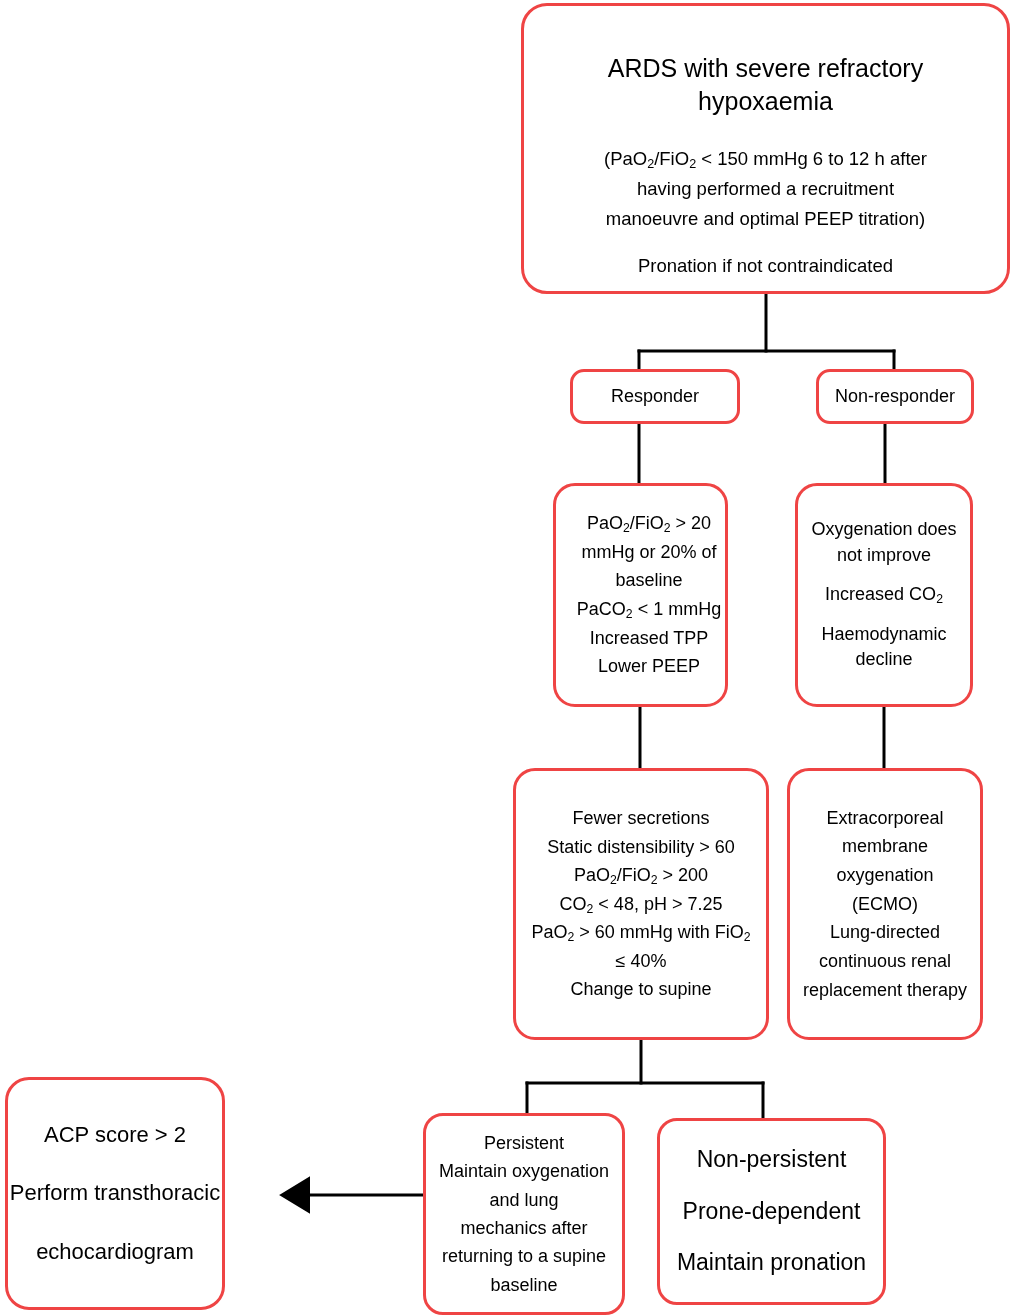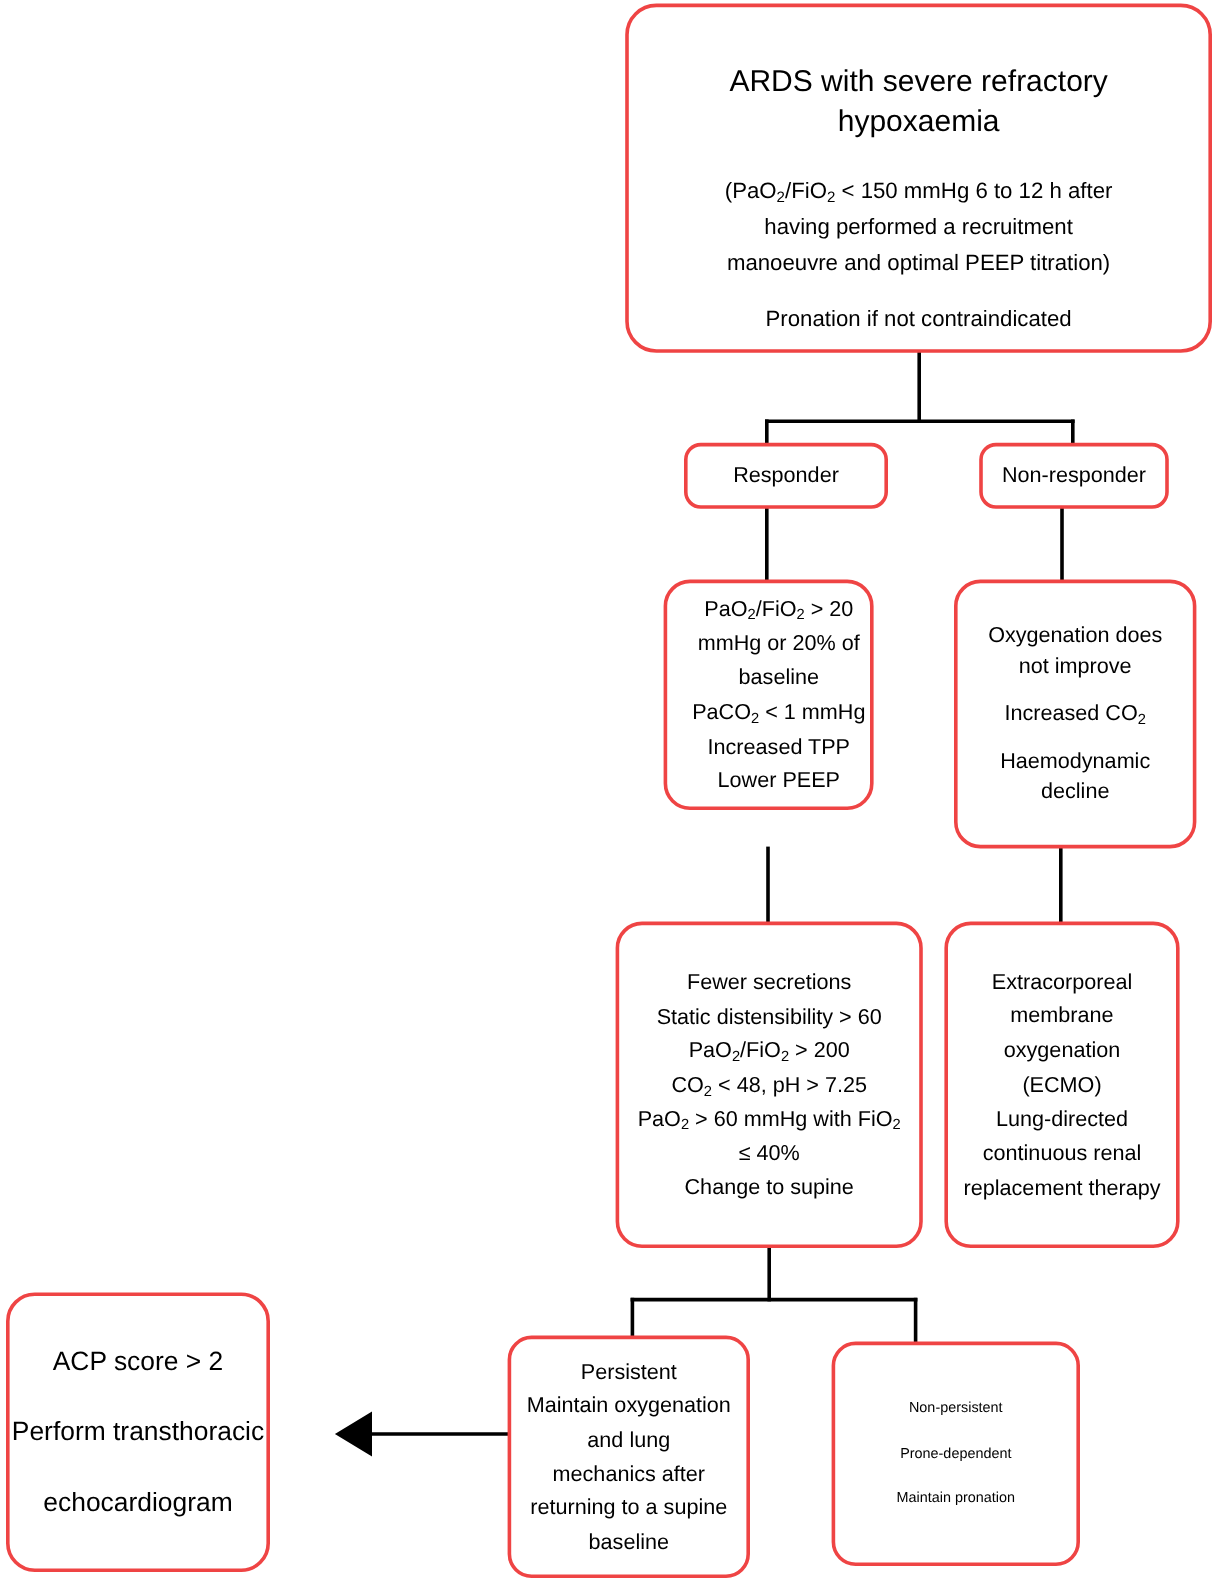--- a/index.html
+++ b/index.html
@@ -75,25 +75,25 @@
   #node-responder {
     left: 570px; top: 369px; width: 170px; height: 55px;
     border-radius: 14px; font-size: 18px;
   }
   #node-nonresponder {
     left: 816px; top: 369px; width: 158px; height: 55px;
     border-radius: 14px; font-size: 18px;
   }
 
   #node-responder-criteria {
-    left: 553px; top: 483px; width: 175px; height: 192px;
+    left: 553px; top: 483px; width: 175px; height: 224px;
     font-size: 18px; line-height: 1.59; padding-left: 17px;
   }
   #node-nonresponder-criteria {
-    left: 795px; top: 483px; width: 202px; height: 224px;
+    left: 795px; top: 483px; width: 178px; height: 224px;
     font-size: 18px;
   }
   #node-nonresponder-criteria .grp { margin-bottom: 14px; }
   #node-nonresponder-criteria .grp:last-child { margin-bottom: 0; }
   #node-nonresponder-criteria .grp .ln { line-height: 1.42; }
 
   #node-weaning {
     left: 513px; top: 768px; width: 256px; height: 272px;
     font-size: 18px; line-height: 1.585;
   }
@@ -101,24 +101,23 @@
     left: 787px; top: 768px; width: 196px; height: 272px;
     font-size: 18px; line-height: 1.59;
   }
 
   #node-persistent {
     left: 423px; top: 1113px; width: 202px; height: 202px;
     border-radius: 20px;
     font-size: 18px; line-height: 1.58;
   }
   #node-nonpersistent {
-    left: 657px; top: 1118px; width: 207px; height: 187px;
+    left: 657px; top: 1118px; width: 229px; height: 187px;
     border-radius: 20px;
-    font-size: 12px;
-    margin-left: 36px;
+    font-size: 23px;
   }
   #node-nonpersistent .ln { margin-bottom: 22px; }
   #node-nonpersistent .ln:last-child { margin-bottom: 0; }
 
   #node-acp {
     left: 5px; top: 1077px; width: 220px; height: 233px;
     border-radius: 24px;
     font-size: 22px;
   }
   #node-acp .ln { margin-bottom: 30px; }

